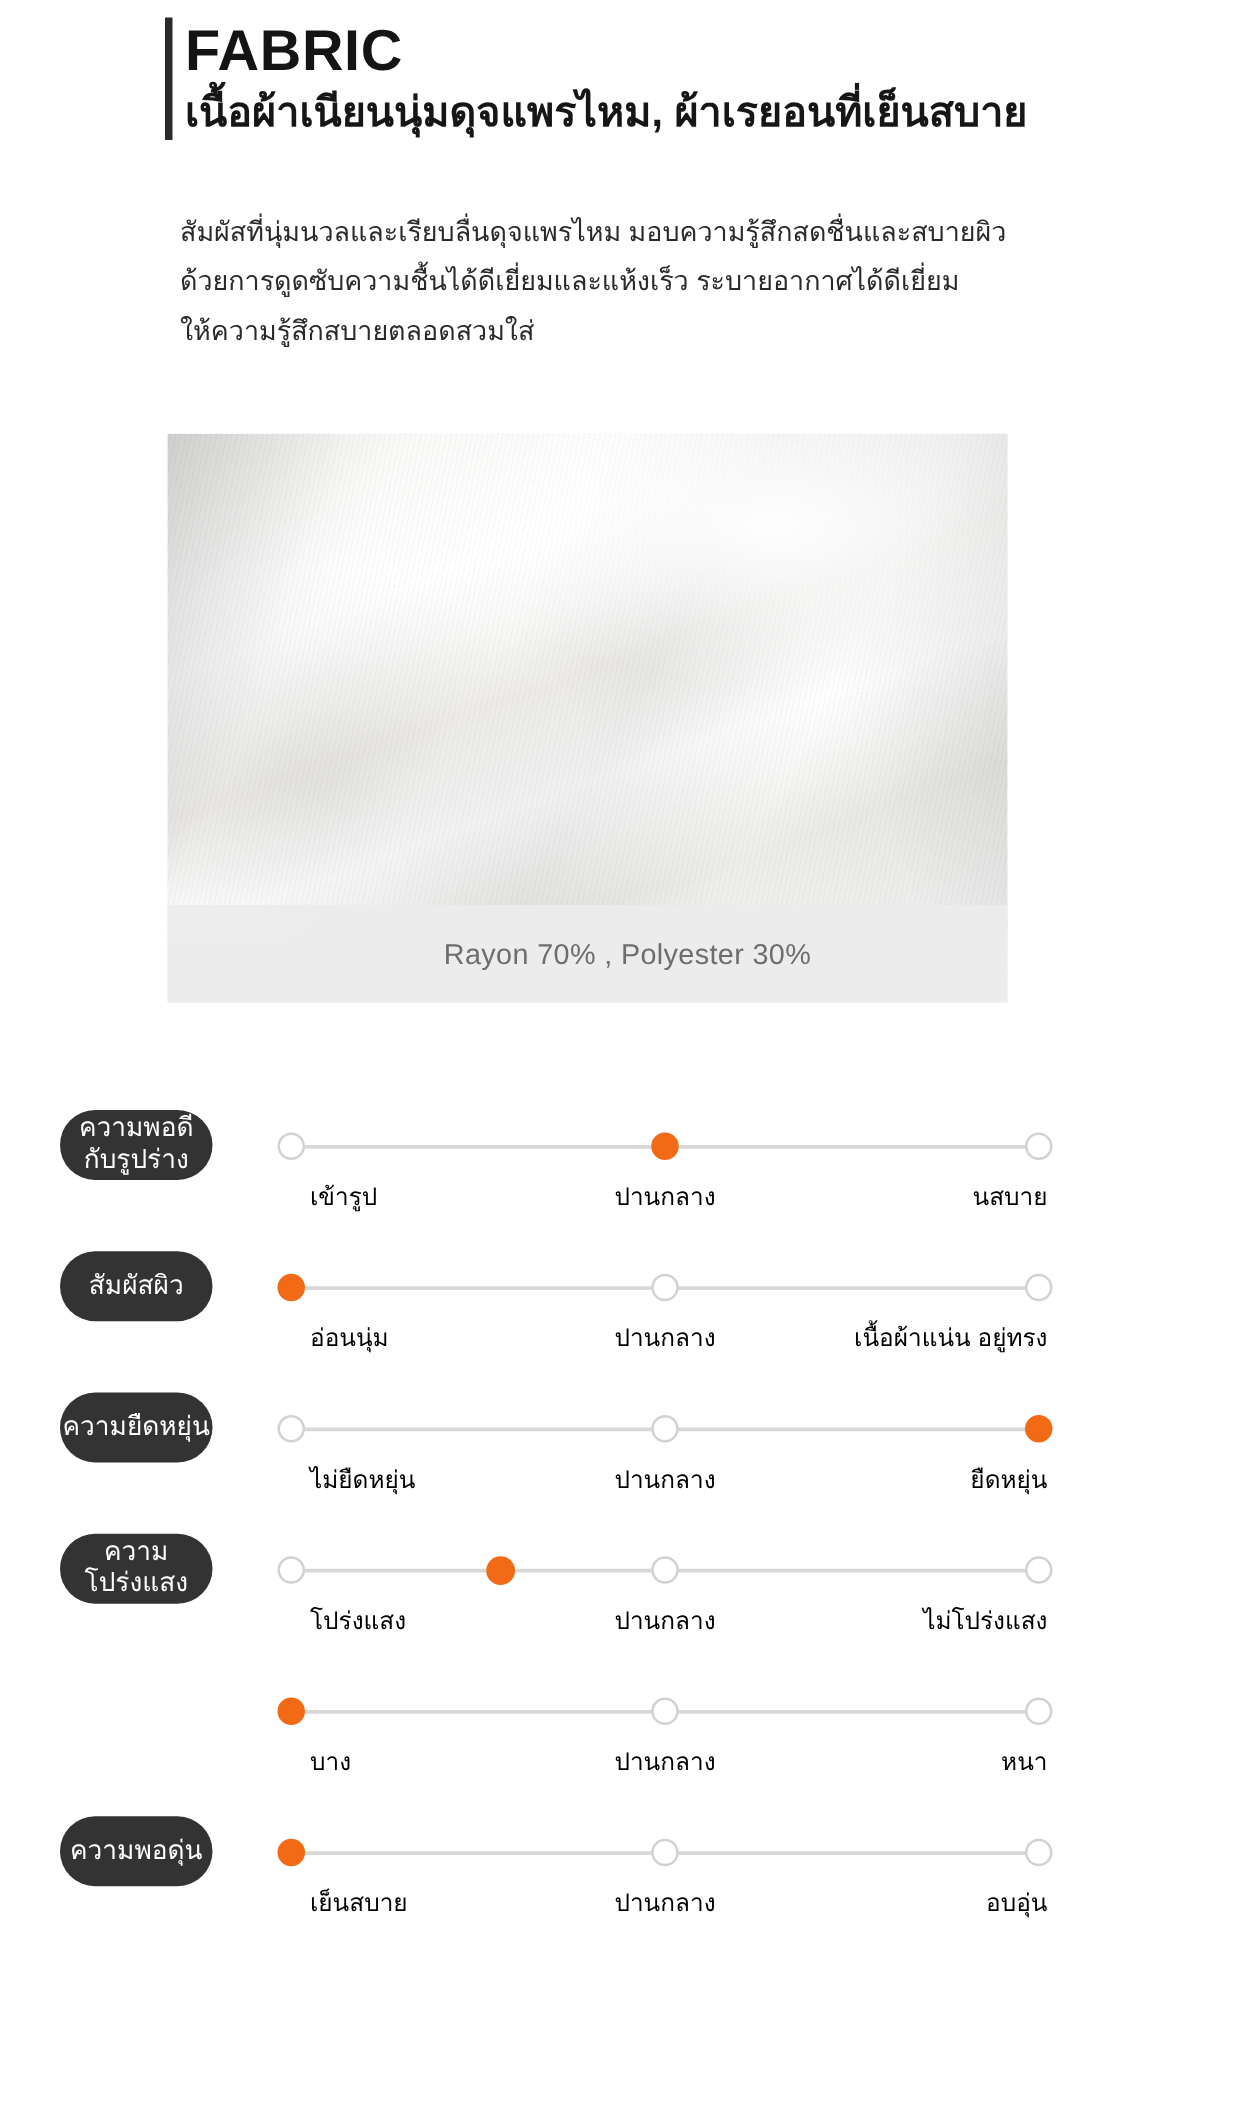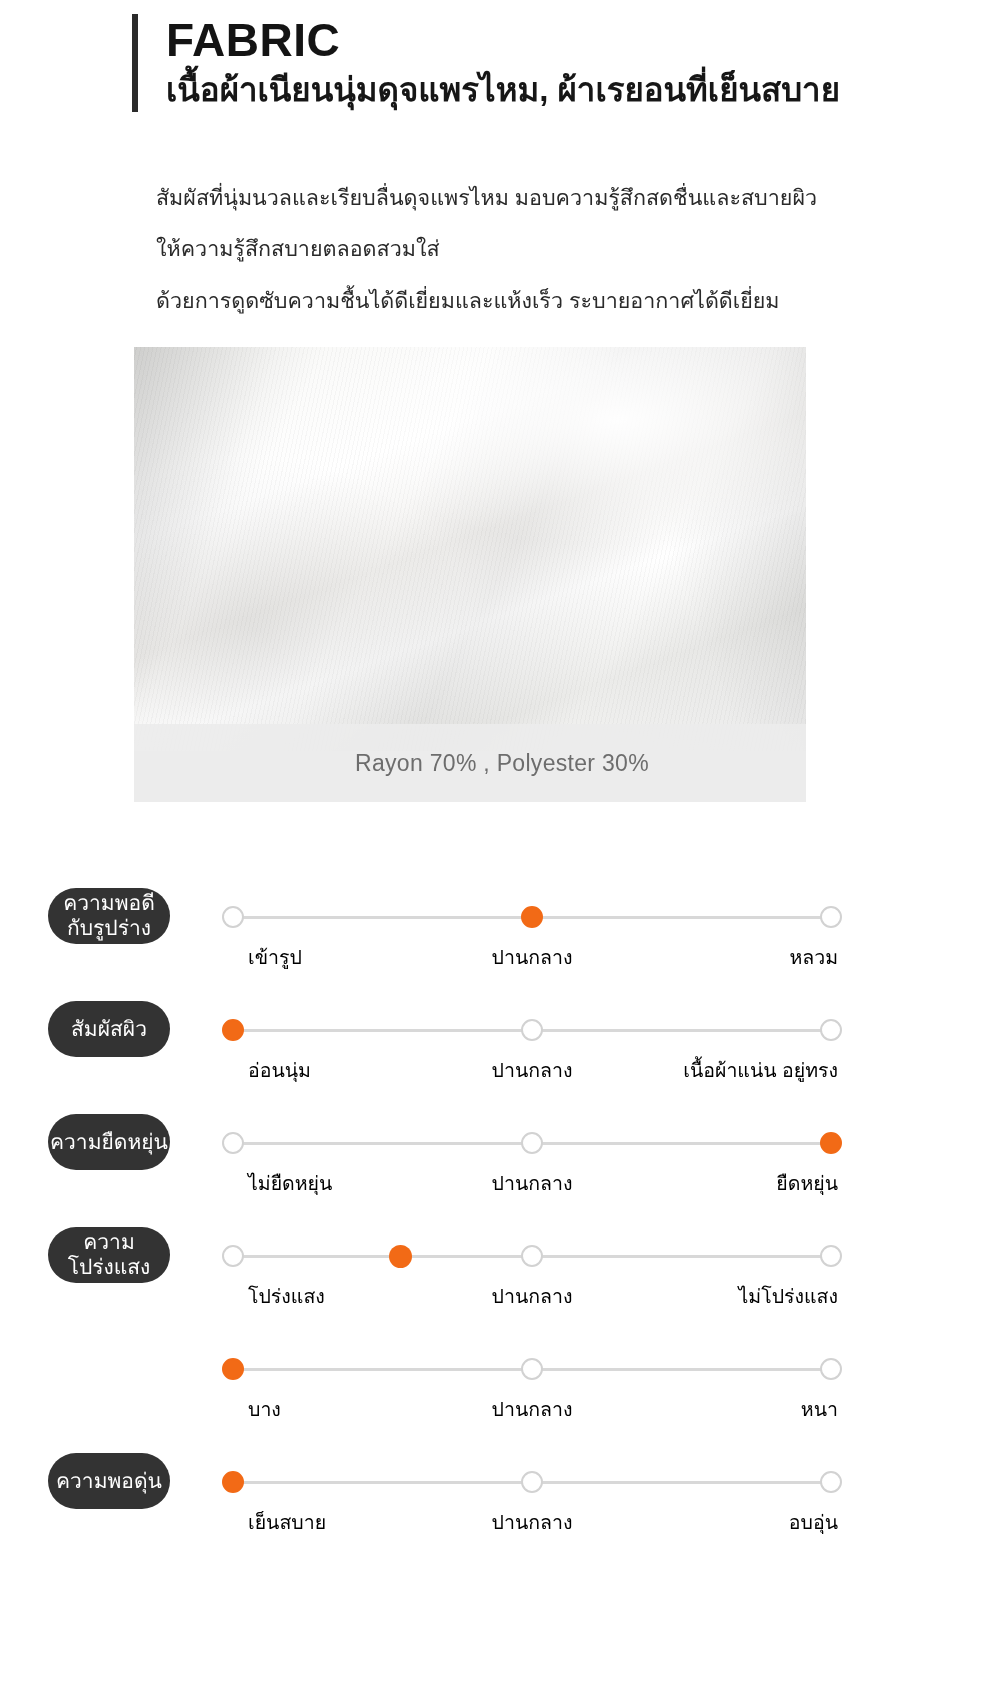--- a/index.html
+++ b/index.html
@@ -12,21 +12,21 @@
     overflow: hidden;
   }
   .page { position: relative; width: 1000px; height: 1700px; }
 
   
   .header {
     position: absolute;
     left: 132px;
     top: 14px;
     width: 790px;
-    padding-left: 28px;
+    padding-left: 10px;
     border-left: 6px solid #2b2b2b;
   }
   .header-title {
     font-size: 46px;
     font-weight: bold;
     letter-spacing: 0.5px;
     line-height: 1.15;
     color: #141414;
   }
   .header-sub {
@@ -40,21 +40,21 @@
 
   .desc {
     position: absolute;
     left: 140px;
     top: 165px;
     width: 800px;
     font-size: 21.5px;
     line-height: 1.65;
     color: #2a2a2a;
   }
-  .desc p { margin: 16px; }
+  .desc p { margin: 4px; }
 
   
   .fabric-block {
     position: absolute;
     left: 134px;
     top: 347px;
     width: 672px;
     height: 455px;
     background: #efefef;
     overflow: hidden;
@@ -193,22 +193,22 @@
 
 <div class="page">
 
   <div class="header">
     <div class="header-title">FABRIC</div>
     <div class="header-sub">เนื้อผ้าเนียนนุ่มดุจแพรไหม, ผ้าเรยอนที่เย็นสบาย</div>
   </div>
 
   <div class="desc">
     <p>สัมผัสที่นุ่มนวลและเรียบลื่นดุจแพรไหม มอบความรู้สึกสดชื่นและสบายผิว</p>
+    <p>ด้วยการดูดซับความชื้นได้ดีเยี่ยมและแห้งเร็ว ระบายอากาศได้ดีเยี่ยม</p>
     <p>ให้ความรู้สึกสบายตลอดสวมใส่</p>
-    <p>ด้วยการดูดซับความชื้นได้ดีเยี่ยมและแห้งเร็ว ระบายอากาศได้ดีเยี่ยม</p>
   </div>
 
   <div class="fabric-block">
     <div class="fabric-photo"></div>
     <div class="fabric-caption">Rayon 70% , Polyester 30%</div>
   </div>
 
   <div class="sliders">
       <div class="slider-row">
         <div class="pill">
@@ -216,21 +216,21 @@
           <span>กับรูปร่าง</span>
         </div>
         <div class="track-wrap">
           <div class="track"></div>
           <div class="node n0"></div>
           <div class="node n1 active"></div>
           <div class="node n2"></div>
           <div class="labels">
             <div class="lbl left">เข้ารูป</div>
             <div class="lbl mid">ปานกลาง</div>
-            <div class="lbl right">หลวม</div>
+            <div class="lbl right">นสบาย</div>
           </div>
         </div>
       </div>
       <div class="slider-row">
         <div class="pill">
           <span>สัมผัสผิว</span>
         </div>
         <div class="track-wrap">
           <div class="track"></div>
           <div class="node n0 active"></div>

